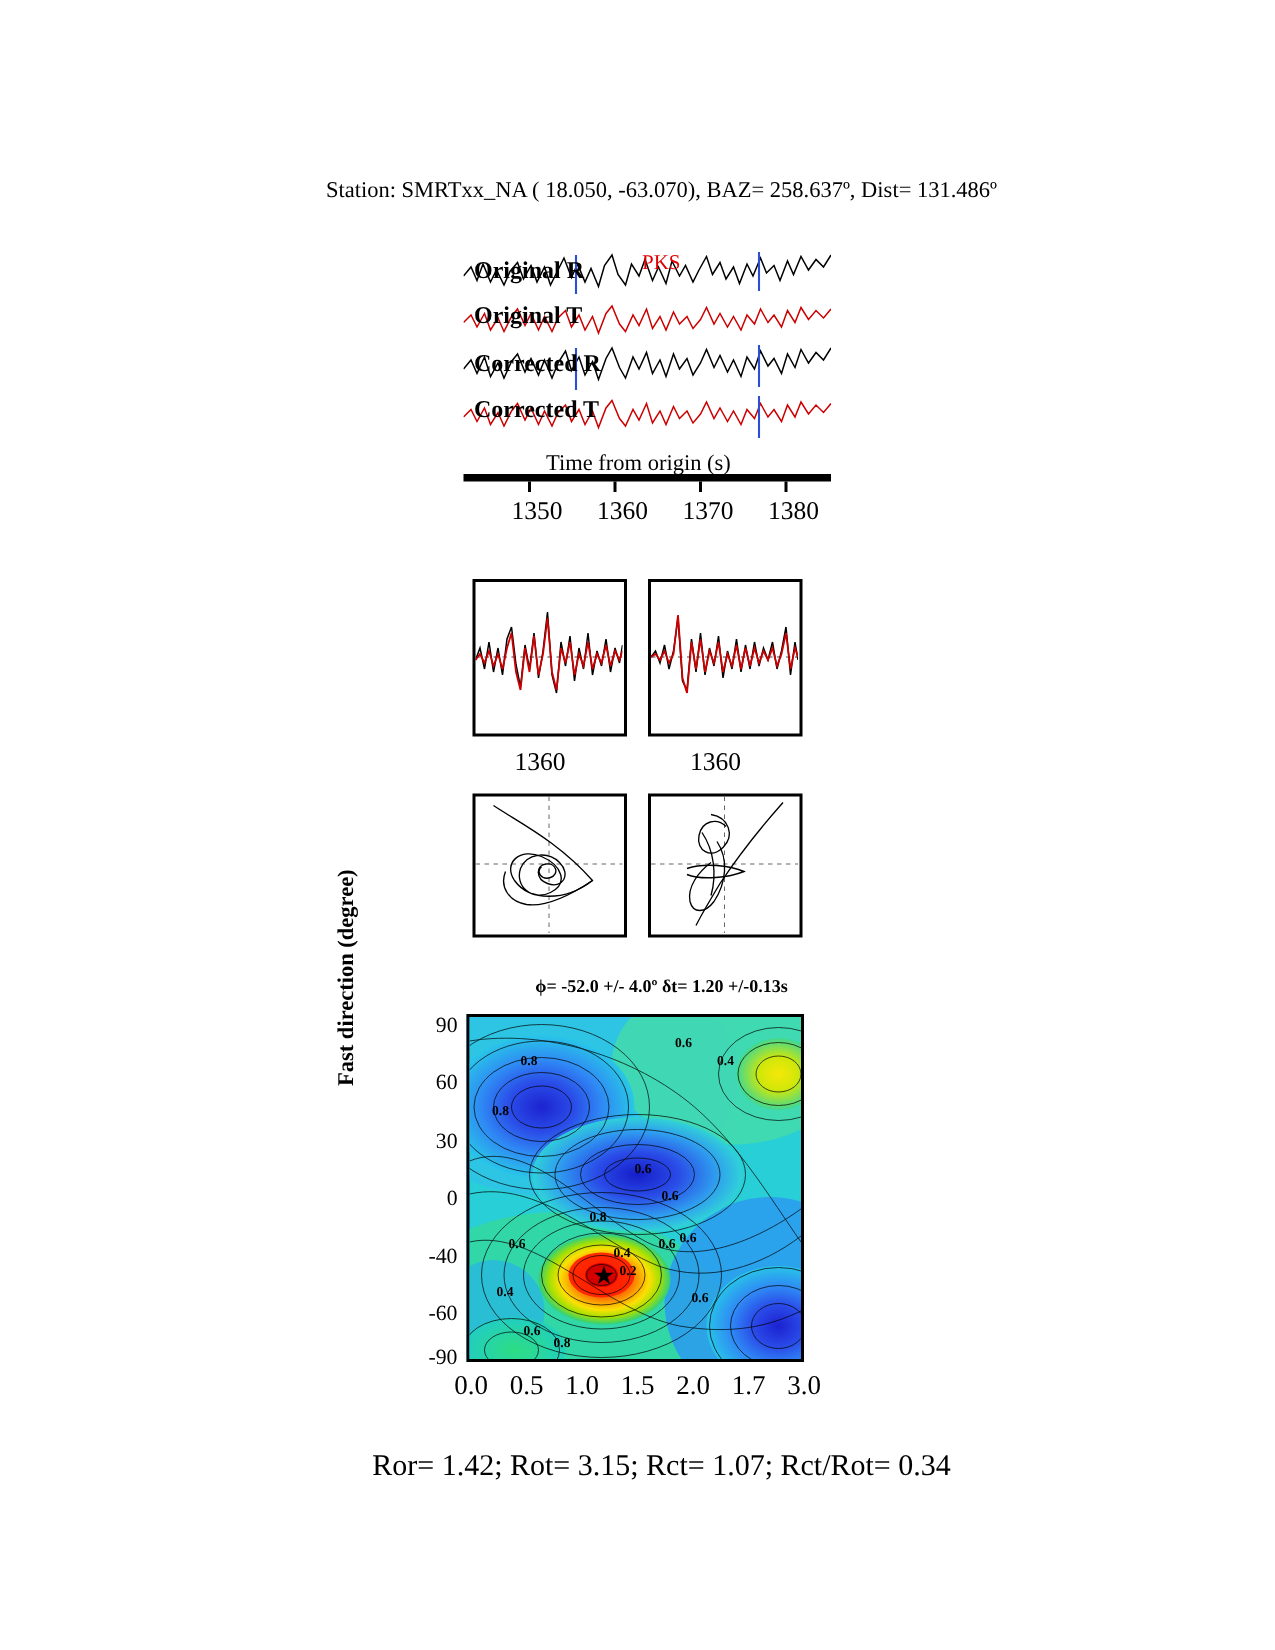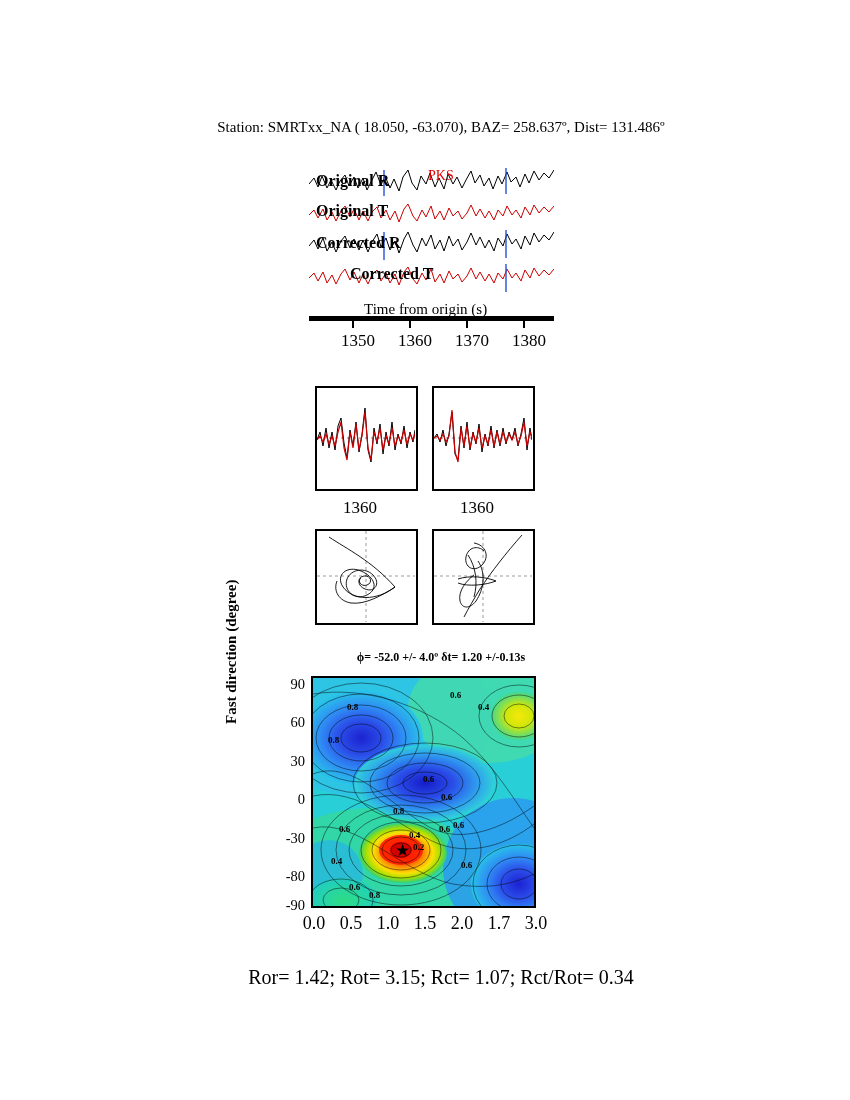--- a/index.html
+++ b/index.html
@@ -72,21 +72,21 @@
       <line x1="197" y1="0" x2="197" y2="26" stroke="#2a4fd6" stroke-width="1.4"></line>
       <line x1="75" y1="64" x2="75" y2="92" stroke="#2a4fd6" stroke-width="1.4"></line>
       <line x1="197" y1="62" x2="197" y2="90" stroke="#2a4fd6" stroke-width="1.4"></line>
       <line x1="197" y1="96" x2="197" y2="124" stroke="#2a4fd6" stroke-width="1.4"></line>
     </svg>
   </div>
 
   <div class="wavelabel" style="left:300px;top:172px;">Original R</div>
   <div class="wavelabel" style="left:300px;top:202px;">Original T</div>
   <div class="wavelabel" style="left:300px;top:234px;">Corrected R</div>
-  <div class="wavelabel" style="left:300px;top:265px;margin-left:34px;">Corrected T</div>
+  <div class="wavelabel" style="left:300px;top:265px;">Corrected T</div>
   <div class="pks">PKS</div>
 
   <div class="axislabel" id="timeorigin">Time from origin (s)</div>
 
   <div class="axisbar"></div>
   <div class="tickmark" style="left:336px;"></div>
   <div class="tickmark" style="left:393px;"></div>
   <div class="tickmark" style="left:450px;"></div>
   <div class="tickmark" style="left:507px;"></div>
 
@@ -136,22 +136,22 @@
   </div>
 
   <div class="phitxt">ϕ= -52.0 +/- 4.0º δt= 1.20 +/-0.13s</div>
 
   <div class="ylabel">Fast direction (degree)</div>
 
   <div class="ytick" style="left:243px;top:676px;">90</div>
   <div class="ytick" style="left:243px;top:714px;">60</div>
   <div class="ytick" style="left:243px;top:753px;">30</div>
   <div class="ytick" style="left:243px;top:791px;">0</div>
-  <div class="ytick" style="left:243px;top:830px;">-30</div>
-  <div class="ytick" style="left:243px;top:868px;">-80</div>
+  <div class="ytick" style="left:243px;top:830px;">-40</div>
+  <div class="ytick" style="left:243px;top:868px;">-60</div>
   <div class="ytick" style="left:243px;top:897px;">-90</div>
 
   <div class="contour-wrap">
     <div class="contour-frame">
       <svg width="221" height="228" viewBox="0 0 221 228" preserveAspectRatio="none">
         <defs>
           <radialGradient id="gMin" cx="50%" cy="50%" r="50%">
             <stop offset="0%" stop-color="#d40000"></stop>
             <stop offset="25%" stop-color="#ff2a00"></stop>
             <stop offset="48%" stop-color="#ff8c00"></stop>

